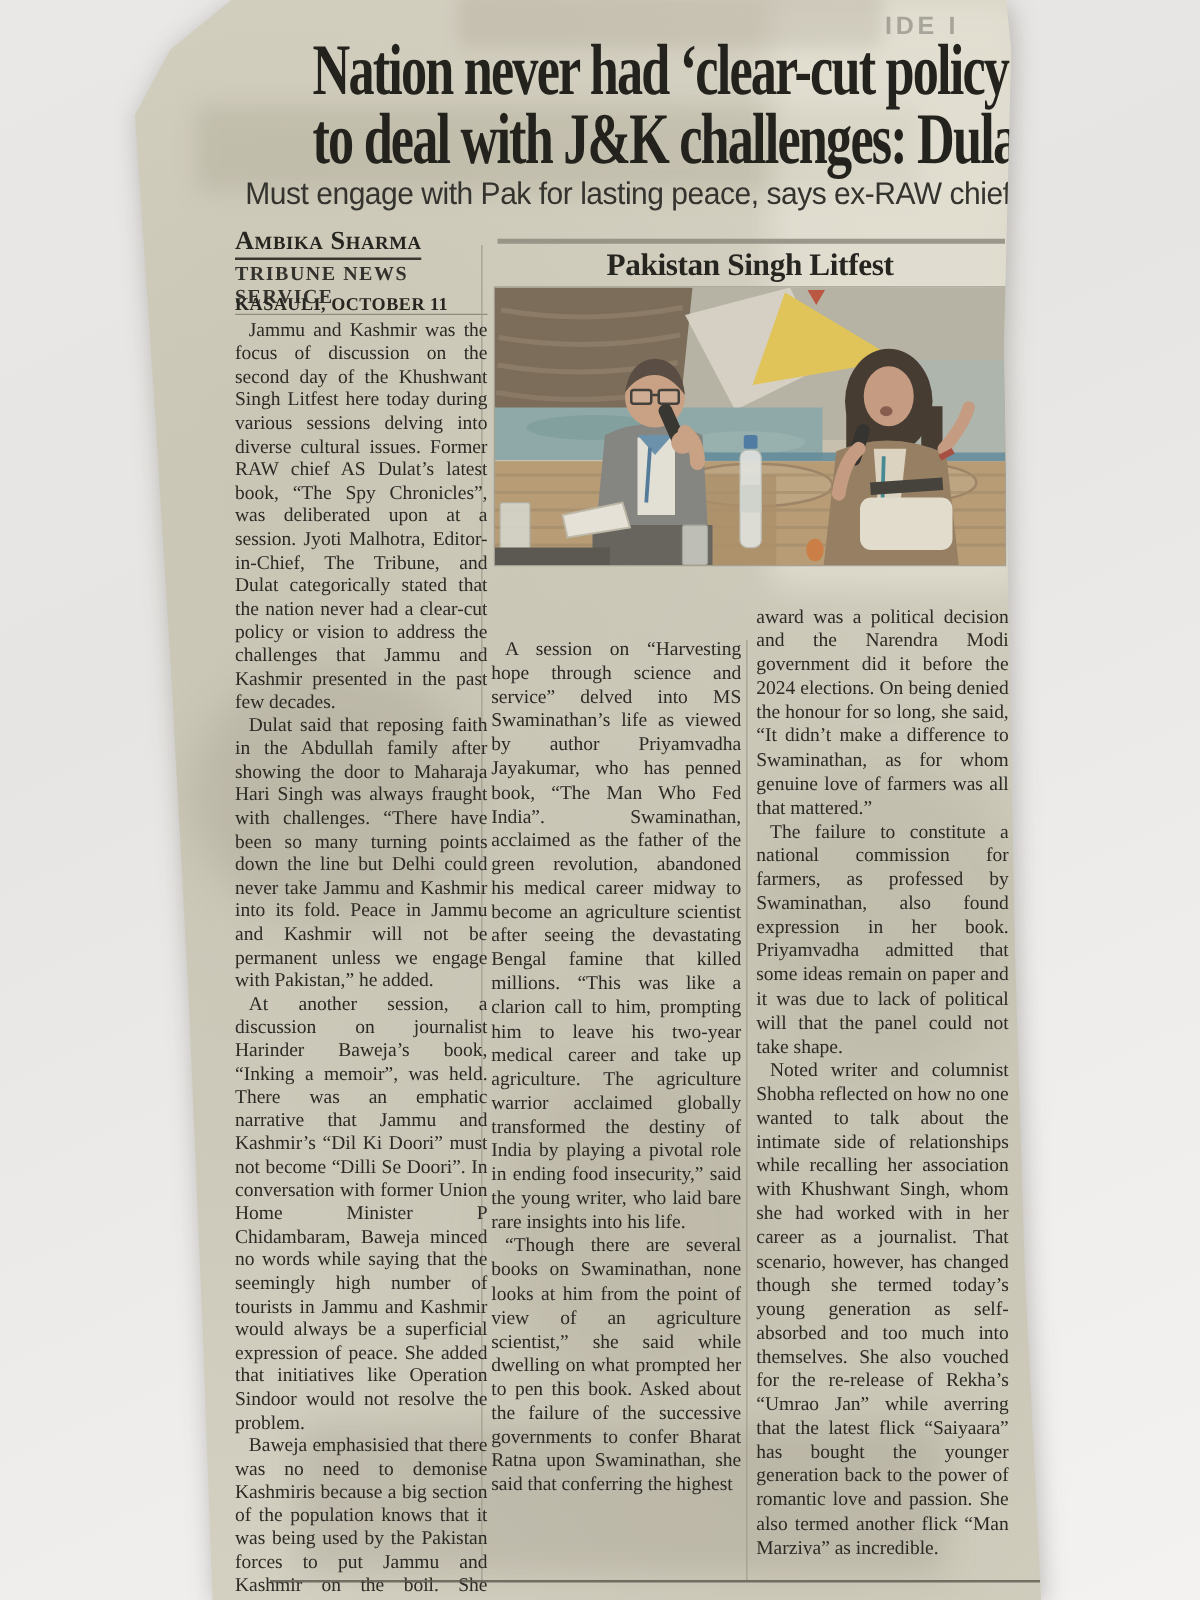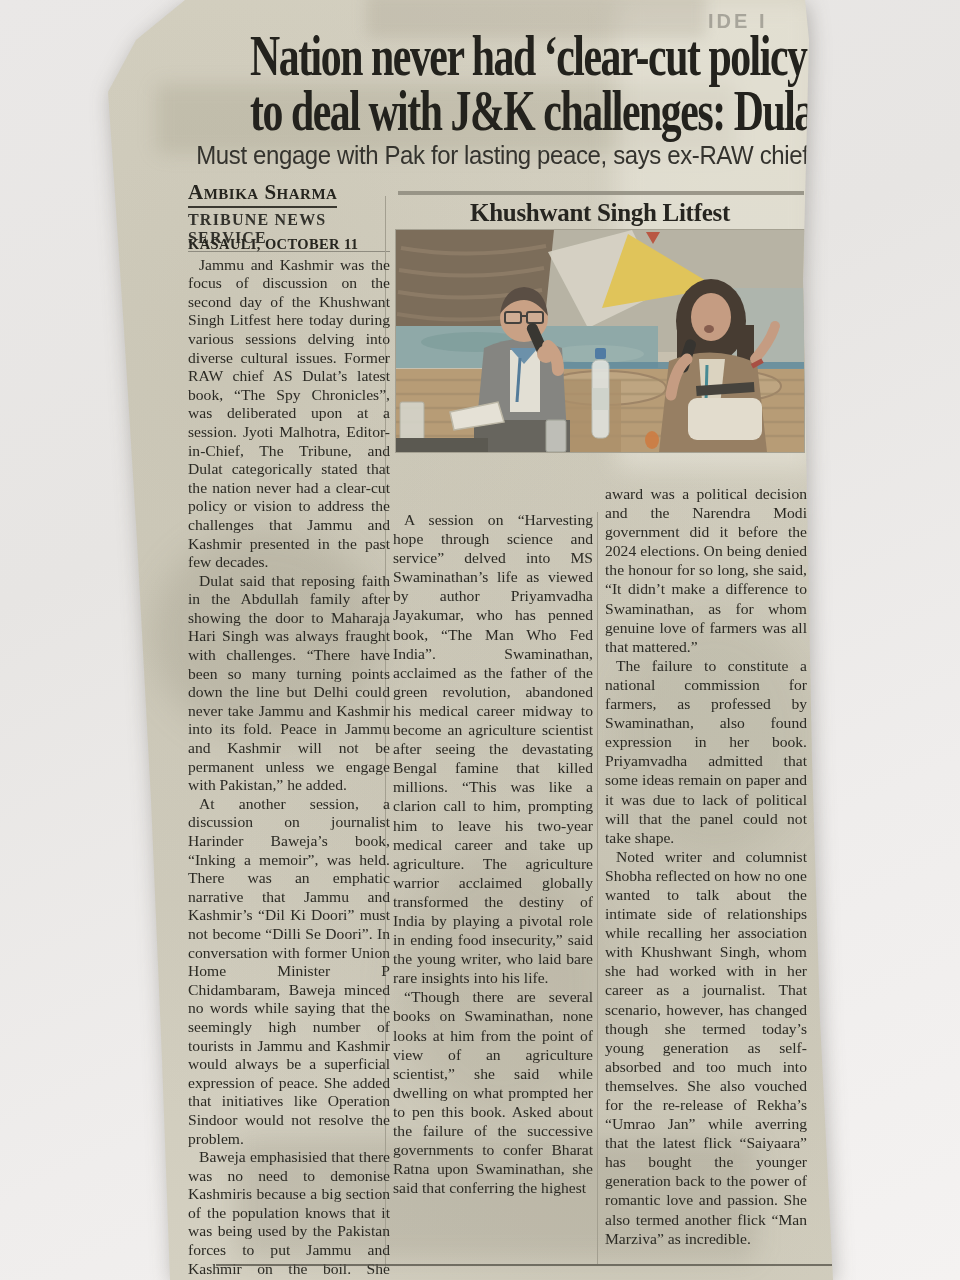--- a/index.html
+++ b/index.html
@@ -85,21 +85,21 @@
     <h1 class="headline"><span>Nation never had ‘clear-cut policy’</span><br><span>to deal with J&amp;K challenges: Dulat</span></h1>
 
     <div class="subhead">Must engage with Pak for lasting peace, says ex-RAW chief</div>
 
     <div class="byline">
       <div class="byline-name">Ambika Sharma</div>
       <div class="byline-agency">TRIBUNE NEWS SERVICE</div>
     </div>
 
     <div class="photo-rule"></div>
-    <div class="photo-header">Khushwant Singh Litfest</div>
+    <div class="photo-header">Pakistan Singh Litfest</div>
 
     <div class="photo-frame">
       <svg width="408" height="222" viewBox="0 0 408 222" xmlns="http://www.w3.org/2000/svg">
         <rect x="0" y="0" width="408" height="222" fill="#c6bfae"></rect>
         <rect x="0" y="0" width="408" height="122" fill="#b3b0a2"></rect>
 
         <g>
           <path d="M0 0 H158 L148 98 Q70 112 0 96 Z" fill="#6e5d4b"></path>
           <path d="M5 18 Q75 30 150 16" stroke="#8d7962" stroke-width="4" fill="none" opacity=".6"></path>
           <path d="M3 40 Q75 52 148 38" stroke="#8d7962" stroke-width="4" fill="none" opacity=".6"></path>

